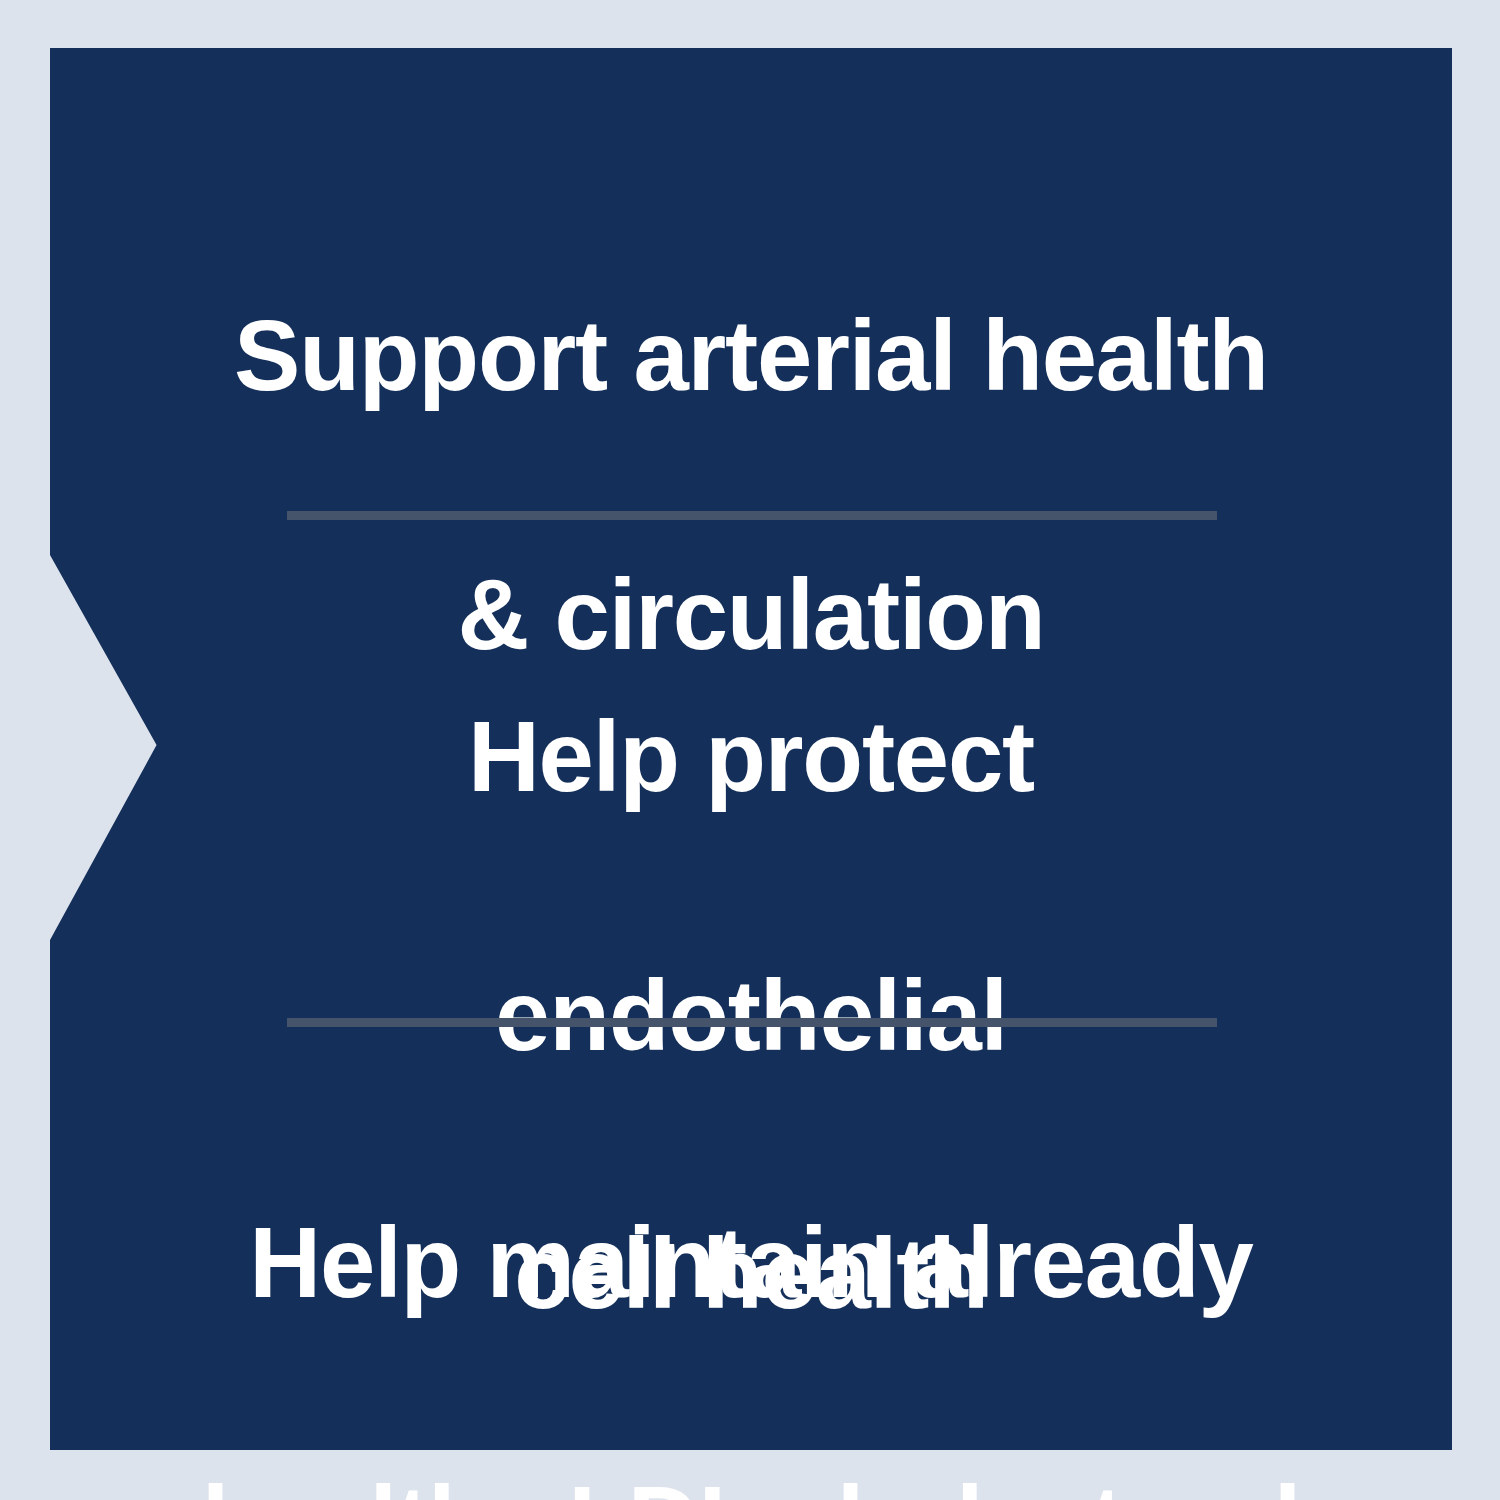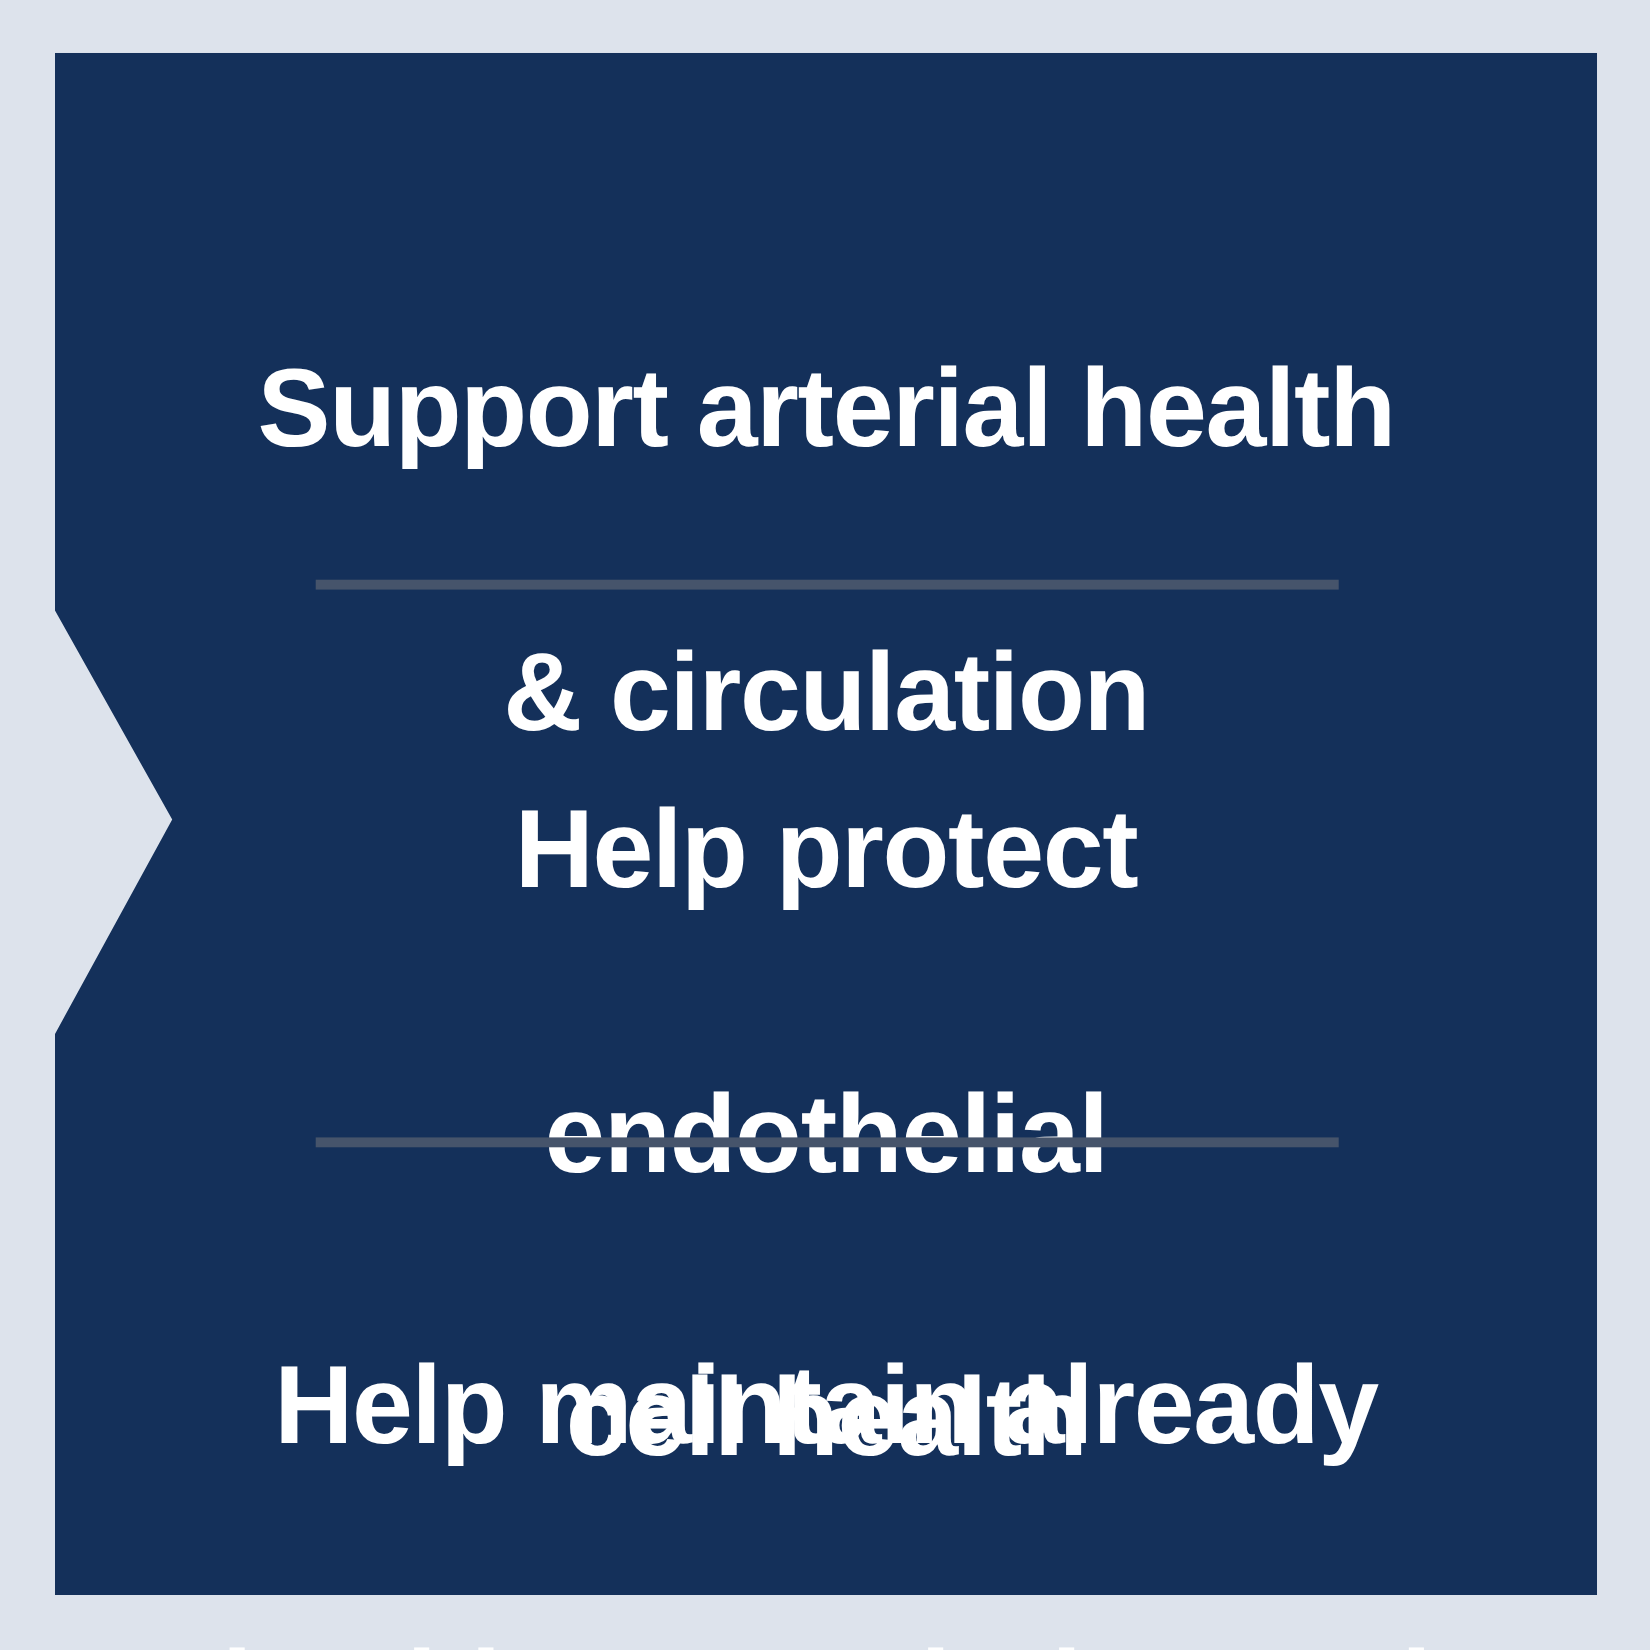--- a/index.html
+++ b/index.html
@@ -47,21 +47,21 @@
       0% 63.62%,
       7.6% 49.72%,
       0% 36.16%
     );
   }
 
   
   .content {
     position: absolute;
     left: 50px;
-    top: 60px;
+    top: 44px;
     width: 1402px;
     height: 1370px;
     display: flex;
     flex-direction: column;
     justify-content: space-between;
     box-sizing: border-box;
     padding: 0;
     pointer-events: none;
   }
 

